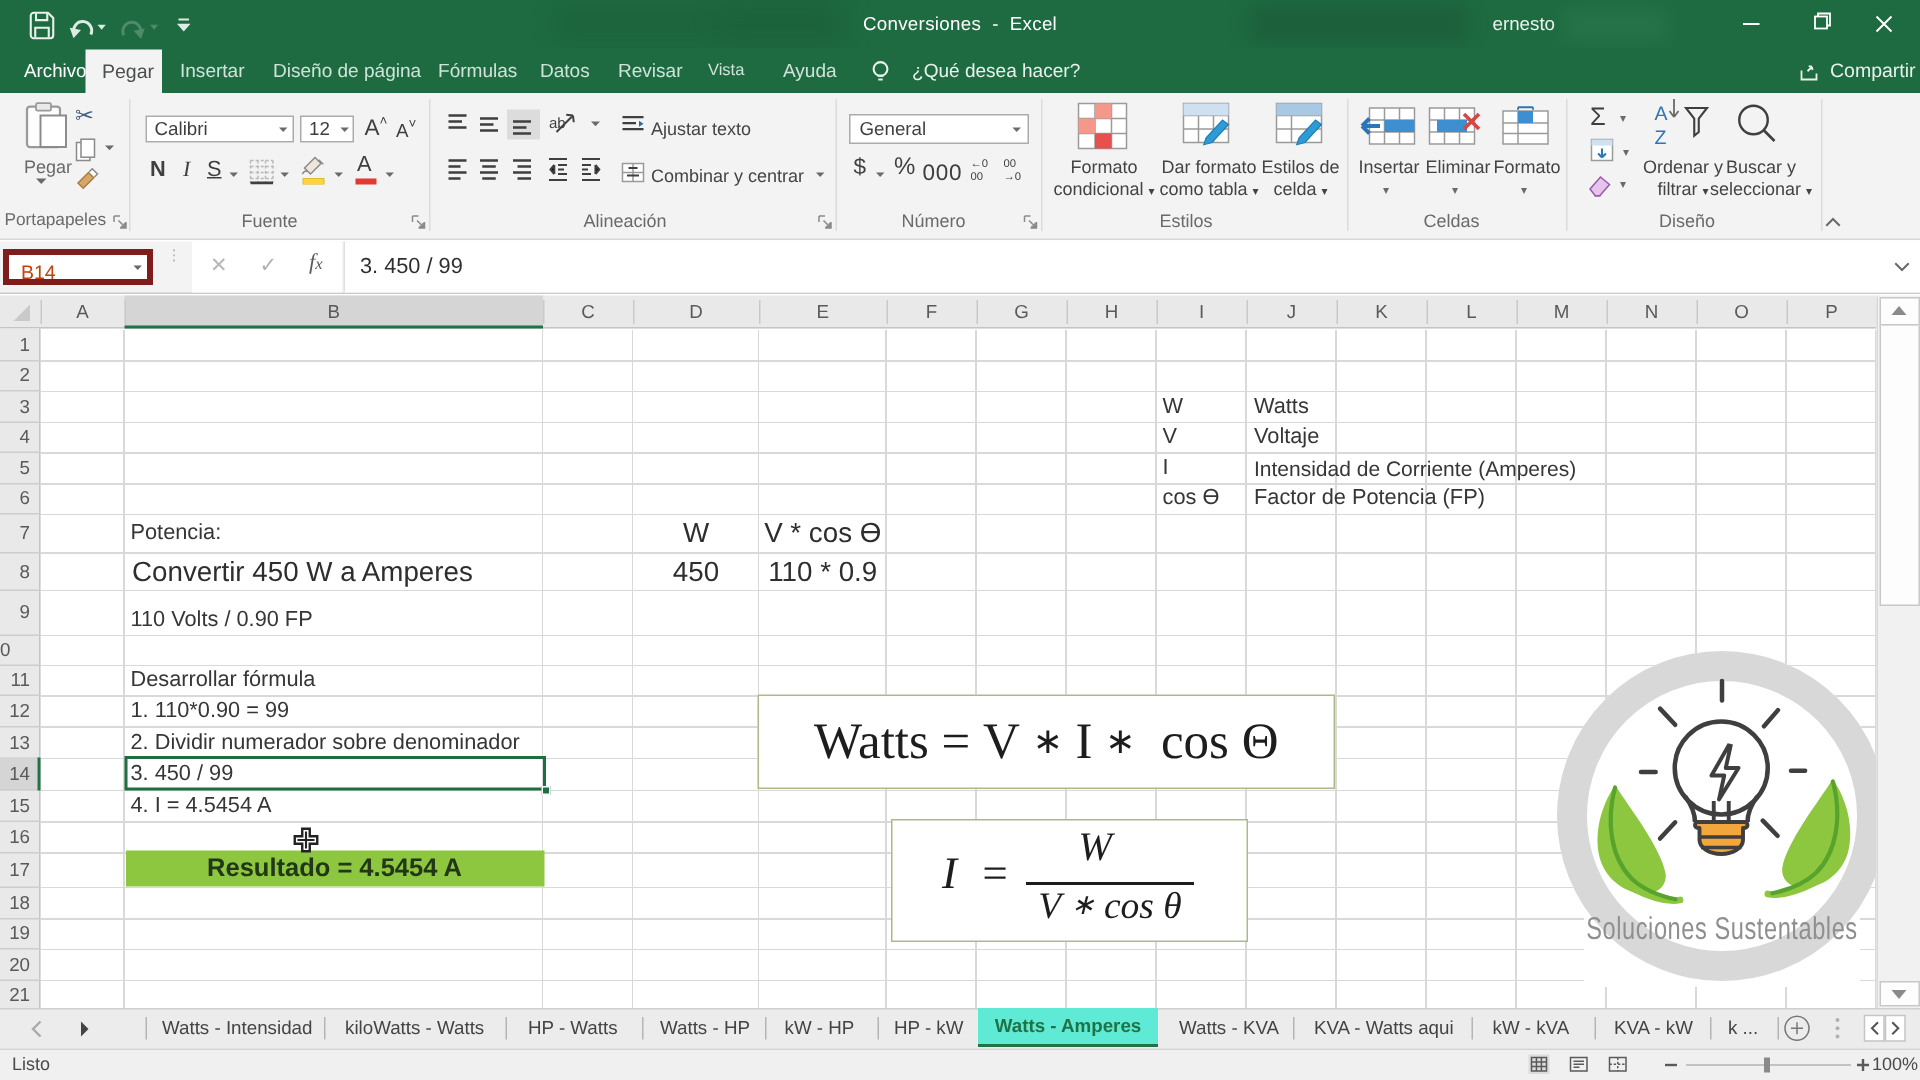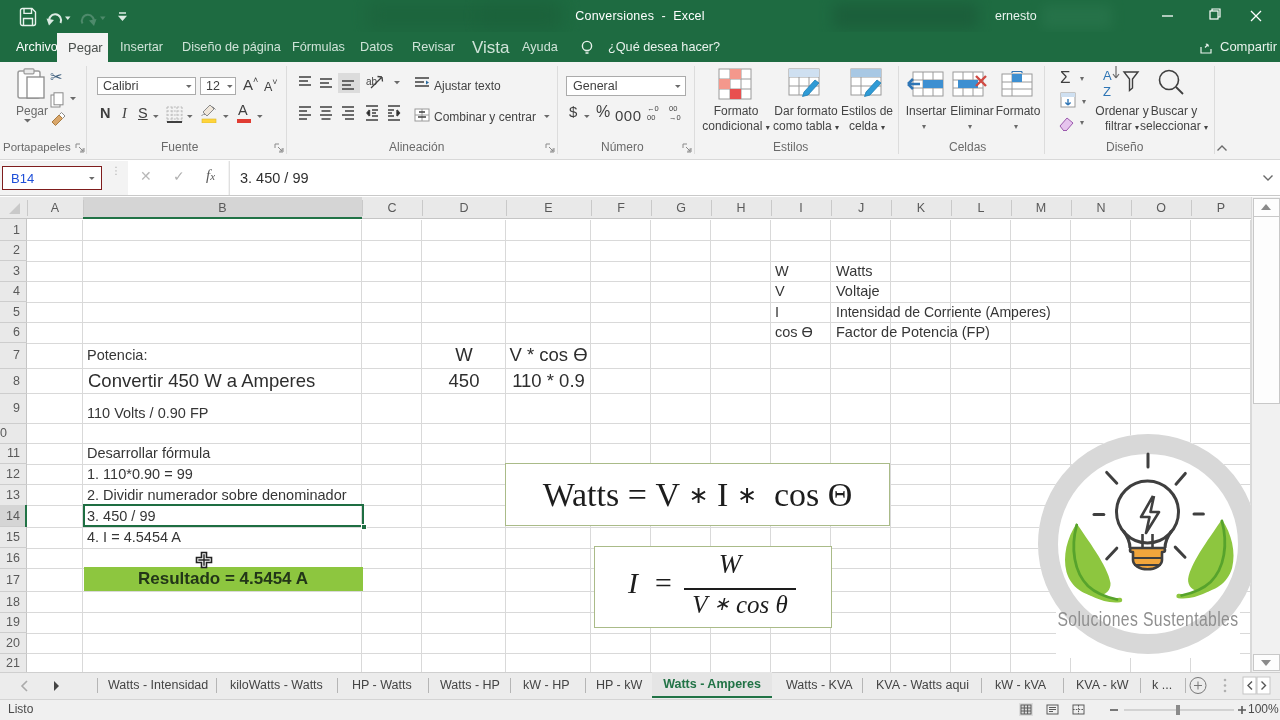--- a/index.html
+++ b/index.html
@@ -48,21 +48,21 @@
 
 <div class="ab" style="left:0;top:32px;width:1280px;height:30px;background:#1e6b41"></div>
 <div class="ab" style="left:57px;top:33px;width:51px;height:29px;background:#f3f3f3"></div>
 <div class="ab" style="top:32px;height:30px;line-height:31px;font-size:12.5px;color:#fff;left:16px">Archivo</div>
 <div class="ab" style="top:32px;height:30px;line-height:31px;font-size:13px;color:#4a4f4c;left:68px">Pegar</div>
 <div class="ab" style="top:32px;height:30px;line-height:31px;font-size:12.7px;color:#cfe3d8;left:120px">Insertar</div>
 <div class="ab" style="top:32px;height:30px;line-height:31px;font-size:12.7px;color:#cfe3d8;left:182px">Diseño de página</div>
 <div class="ab" style="top:32px;height:30px;line-height:31px;font-size:12.7px;color:#cfe3d8;left:292px">Fórmulas</div>
 <div class="ab" style="top:32px;height:30px;line-height:31px;font-size:12.7px;color:#cfe3d8;left:360px">Datos</div>
 <div class="ab" style="top:32px;height:30px;line-height:31px;font-size:12.7px;color:#cfe3d8;left:412px">Revisar</div>
-<div class="ab" style="top:32px;height:30px;line-height:31px;font-size:17px;color:#cfe3d8;left:472px">Vista</div>
+<div class="ab" style="top:32px;height:30px;line-height:31px;font-size:11px;color:#cfe3d8;left:472px">Vista</div>
 <div class="ab" style="top:32px;height:30px;line-height:31px;font-size:12.7px;color:#cfe3d8;left:522px">Ayuda</div>
 <svg class="ab" style="left:578px;top:38px" width="18" height="20" viewBox="0 0 18 20">
  <circle cx="9" cy="8" r="4.6" fill="none" stroke="#e8f2ec" stroke-width="1.4"></circle>
  <path d="M7 12.5 h4 M7.5 15 h3" stroke="#e8f2ec" stroke-width="1.3"></path>
 </svg>
 <div class="ab" style="top:32px;height:30px;line-height:31px;font-size:12.7px;color:#e8f2ec;left:608px">¿Qué desea hacer?</div>
 <svg class="ab" style="left:1198px;top:39px" width="17" height="17" viewBox="0 0 17 17">
  <path d="M10 5.5 L7 8.5 M10 5.5 l-2.2-.4 M10 5.5 l.3 2.2" stroke="#e8f2ec" stroke-width="1.2" fill="none"></path>
  <path d="M3 8 v6 h10 v-4" stroke="#e8f2ec" stroke-width="1.2" fill="none"></path>
 </svg>
@@ -286,21 +286,21 @@
  <path d="M24 21 l7 7" stroke="#3f3f3f" stroke-width="1.8"></path>
 </svg>
 <div class="ab" style="left:1090px;top:104px;width:64px;text-align:center;font-size:12px;color:#444;line-height:15px">Ordenar y<br>filtrar <span style="font-size:8px">▾</span></div>
 <div class="ab" style="left:1138px;top:104px;width:72px;text-align:center;font-size:12px;color:#444;line-height:15px">Buscar y<br>seleccionar <span style="font-size:8px">▾</span></div>
 <div class="ab" style="left:1106px;top:140px;font-size:12px;color:#6a6a6a">Diseño</div>
 <svg class="ab" style="left:1216px;top:144px" width="12" height="8" viewBox="0 0 12 8">
     <path d="M1.5 6.5 L6 2 l4.5 4.5" fill="none" stroke="#6a6a6a" stroke-width="1.4"></path>
   </svg>
 
 <div class="ab" style="left:0;top:161px;width:1280px;height:35px;background:#f3f3f3;border-bottom:1px solid #c9c9c9"></div>
-<div class="ab" style="left:2px;top:166px;width:100px;height:24px;background:#fff;border:1px solid #7f1d1d;font-size:13px;color:#1d4ed8;line-height:23px;padding-left:8px">B14</div>
+<div class="ab" style="left:2px;top:166px;width:100px;height:24px;background:#fff;border:4px solid #7f1d1d;font-size:13px;color:#c2410c;line-height:23px;padding-left:8px">B14</div>
 <svg class="ab" style="left:88px;top:176px" width="8" height="6" viewBox="0 0 8 6">
     <path d="M1 1 l2.8 3 L6.6 1 Z" fill="#6a6a6a"></path>
   </svg>
 <div class="ab" style="left:111px;top:168px;width:3px;height:20px;color:#b0b0b0;font-size:10px;line-height:5px">⋮</div>
 <div class="ab" style="left:128px;top:161px;width:100px;height:34px;background:#fff"></div>
 <div class="ab" style="left:140px;top:168px;font-size:14px;color:#b8b8b8">✕</div>
 <div class="ab" style="left:173px;top:168px;font-size:14px;color:#b0b0b0">✓</div>
 <div class="ab" style="left:206px;top:167px;font-size:15px;color:#5a5a5a;font-style:italic;font-family:'Liberation Serif',serif"><i>f</i><span style="font-size:11px">x</span></div>
 <div class="ab" style="left:229px;top:161px;width:1051px;height:34px;background:#fff;border-left:1px solid #e0e0e0"></div>
 <div class="ab" style="left:240px;top:161px;height:34px;line-height:34px;font-size:14.5px;color:#2f2f2f">3. 450 / 99</div>
@@ -486,21 +486,21 @@
 <span class="ab" style="left:352px;line-height:27px">HP - Watts</span>
 <span class="ab" style="left:440px;line-height:27px">Watts - HP</span>
 <span class="ab" style="left:523px;line-height:27px">kW - HP</span>
 <span class="ab" style="left:596px;line-height:27px">HP - kW</span>
 <span class="ab" style="left:786px;line-height:27px">Watts - KVA</span>
 <span class="ab" style="left:876px;line-height:27px">KVA - Watts aqui</span>
 <span class="ab" style="left:995px;line-height:27px">kW - kVA</span>
 <span class="ab" style="left:1076px;line-height:27px">KVA - kW</span>
 <span class="ab" style="left:1152px;line-height:27px">k ...</span>
 </div>
-<div class="ab" style="left:652px;top:672px;width:120px;height:26px;background:#e5e5e5;border-bottom:2.5px solid #217346;text-align:center;line-height:25px;font-size:12.5px;font-weight:bold;color:#217346">Watts - Amperes</div>
+<div class="ab" style="left:652px;top:672px;width:120px;height:26px;background:#5eead4;border-bottom:2.5px solid #217346;text-align:center;line-height:25px;font-size:12.5px;font-weight:bold;color:#217346">Watts - Amperes</div>
 <svg class="ab" style="left:0px;top:672px" width="1280" height="27" viewBox="0 0 1280 27">
  <g stroke="#b5b5b5">
       <path d="M97.5 6 V21 M216.5 6 V21 M337.5 6 V21 M428.5 6 V21 M510.5 6 V21 M585.5 6 V21 M862.5 6 V21 M981.5 6 V21 M1063.5 6 V21 M1140.5 6 V21 M1185.5 6 V21"></path>
     </g>
  <circle cx="1198" cy="13.5" r="8" fill="none" stroke="#777"></circle>
  <path d="M1198 9.5 v8 M1194 13.5 h8" stroke="#777"></path>
  <g fill="#b0b0b0">
       <circle cx="1225" cy="8" r="1.3"></circle>
       <circle cx="1225" cy="13.5" r="1.3"></circle>
       <circle cx="1225" cy="19" r="1.3"></circle>

